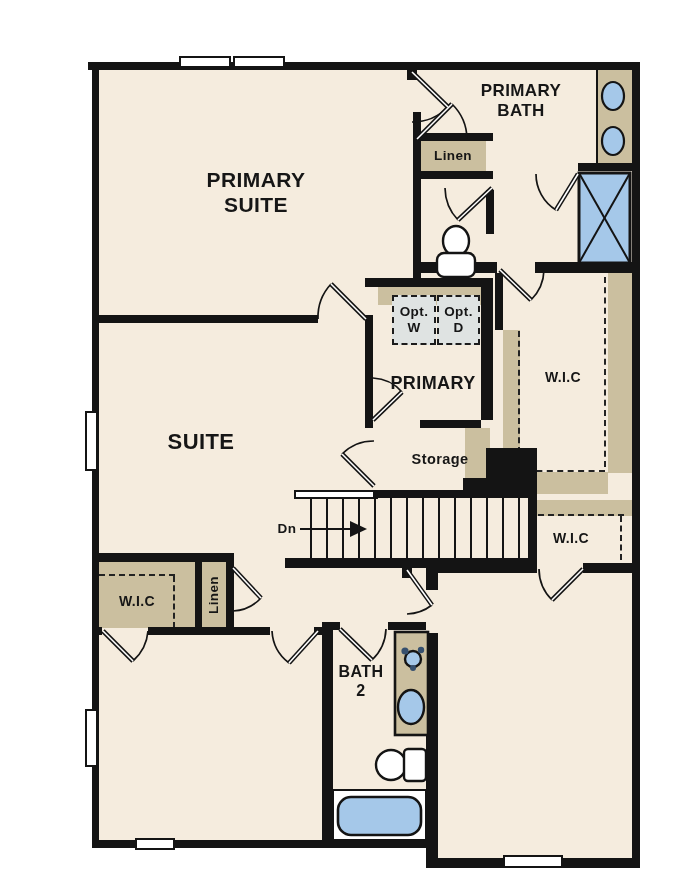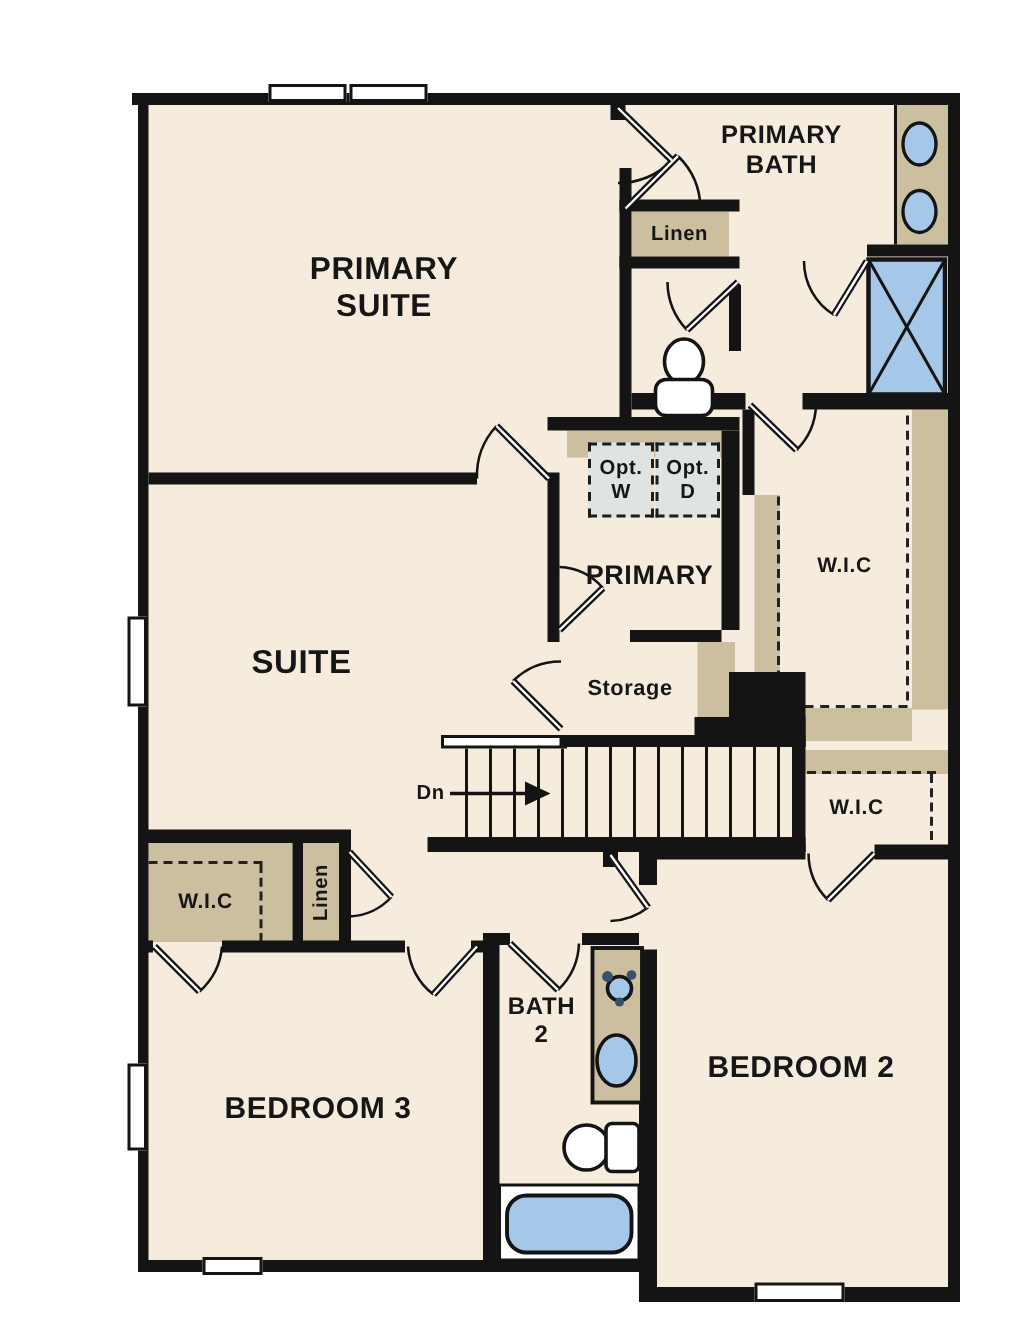--- a/index.html
+++ b/index.html
@@ -201,23 +201,21 @@
   </svg>
 
   <div class="lbl" style="left:256px;top:192px;font-size:21px;">PRIMARY
 SUITE</div>
   <div class="lbl" style="left:521px;top:101px;font-size:17px;">PRIMARY
 BATH</div>
   <div class="lbl" style="left:453px;top:156px;font-size:13.5px;">Linen</div>
   <div class="lbl" style="left:433px;top:384px;font-size:18px;">PRIMARY</div>
   <div class="lbl" style="left:563px;top:377px;font-size:14px;">W.I.C</div>
   <div class="lbl" style="left:201px;top:442px;font-size:22px;">SUITE</div>
-  <div class="lbl" style="left:420px;top:460px;font-size:14.5px;">Storage</div>
+  <div class="lbl" style="left:440px;top:460px;font-size:14.5px;">Storage</div>
   <div class="lbl" style="left:287px;top:529px;font-size:13.5px;">Dn</div>
   <div class="lbl" style="left:571px;top:538px;font-size:14px;">W.I.C</div>
   <div class="lbl" style="left:137px;top:601px;font-size:14px;">W.I.C</div>
   <div class="lbl rot" style="left:214px;top:595px;font-size:13.5px;">Linen</div>
-  <div class="lbl" style="left:212px;top:739px;font-size:20px;">BEDROOM 3</div>
   <div class="lbl" style="left:361px;top:681px;font-size:16px;">BATH
 2</div>
-  <div class="lbl" style="left:534px;top:712px;font-size:20px;">BEDROOM 2</div>
 
 </div>
 
 </body></html>

